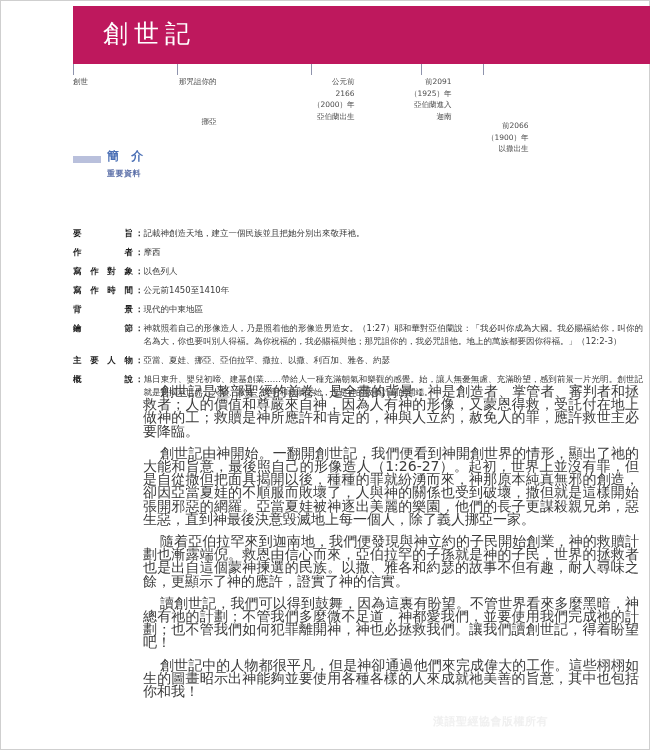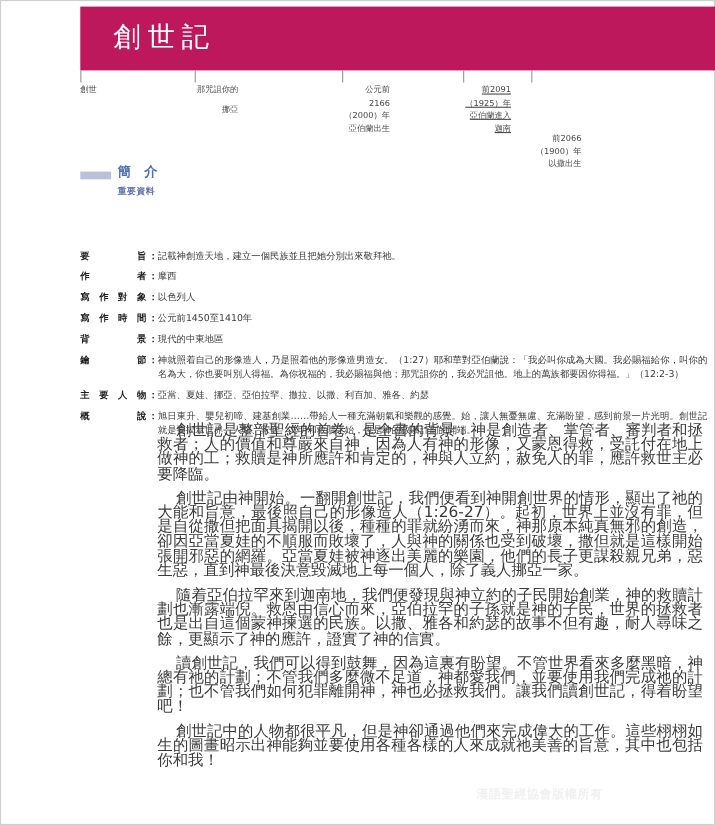--- a/index.html
+++ b/index.html
@@ -66,21 +66,21 @@
   .tl-entry {
     position: absolute;
     top: 12px;
     font-size: 7.5px;
     line-height: 11.5px;
     color: #4a4a4a;
     white-space: pre-line;
   }
   .tl-entry .tl-sub {
     display: block;
-    margin-top: 6px;
+    margin-top: 28px;
   }
 
   
   #intro-heading-wrap {
     position: absolute;
     left: 72px;
     top: 148px;
     width: 300px;
     height: 16px;
   }
@@ -199,21 +199,21 @@
       <div class="tl-tick" style="left: 0px;"></div>
       <div class="tl-entry" style="left: 0px;"><span>創世</span></div>
       <div class="tl-tick" style="left: 104px;"></div>
       <div class="tl-entry" style="left: 106px;"><span>那咒詛你的</span><span class="tl-sub">挪亞</span></div>
       <div class="tl-tick" style="left: 238px;"></div>
       <div class="tl-entry" style="left: 240px;"><span>公元前
 2166
 （2000）年
 亞伯蘭出生</span></div>
       <div class="tl-tick" style="left: 348px;"></div>
-      <div class="tl-entry" style="left: 350px; text-decoration: underline;"><span>前2091
+      <div class="tl-entry" style="left: 337px;"><span>前2091
 （1925）年
 亞伯蘭進入
 迦南</span></div>
       <div class="tl-tick" style="left: 410px;"></div>
       <div class="tl-entry" style="left: 414px; margin-top: 44px;"><span>前2066
 （1900）年
 以撒出生</span></div>
     </div>
 
   <div id="intro-heading-wrap">

